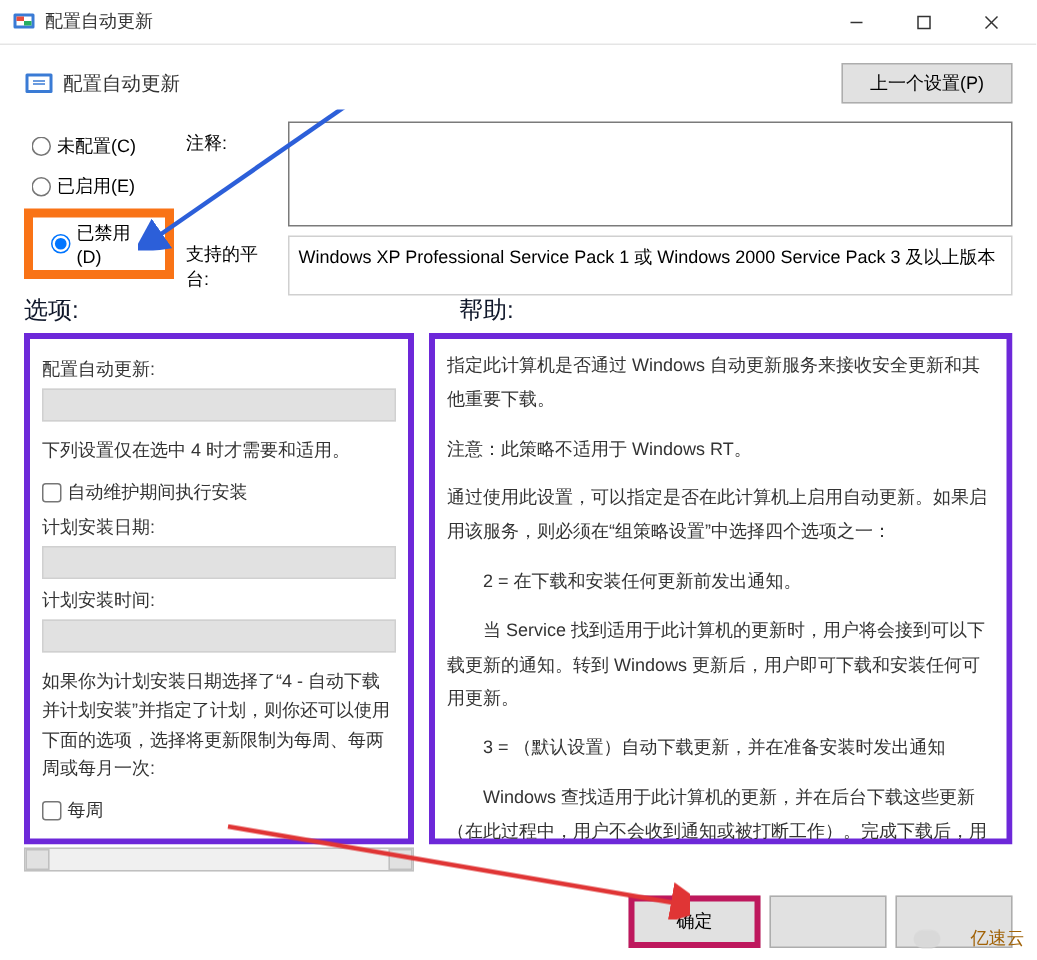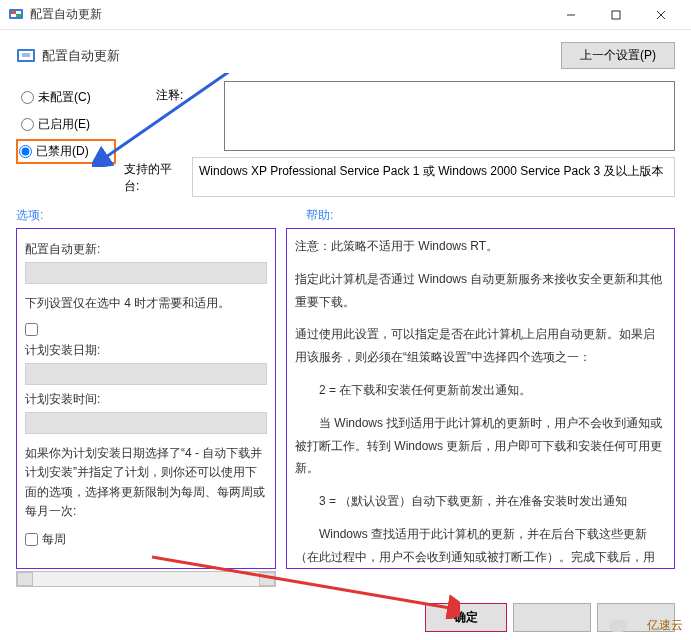--- a/index.html
+++ b/index.html
@@ -12,41 +12,41 @@
 .header-row { display: flex; align-items: center; padding: 12px 16px 4px 16px; }
 .header-title { display: flex; align-items: center; font-size: 13px; color: #333; }
 .header-title .icon { width: 20px; height: 20px; margin-right: 6px; }
 .nav-buttons { margin-left: auto; display: flex; gap: 6px; align-items: center; }
 .nav-buttons button { padding: 4px 18px; font-size: 12px; background: #e1e1e1; border: 1px solid #adadad; cursor: pointer; }
 .body-area { flex: 1; padding: 0 16px 8px 16px; display: flex; flex-direction: column; overflow: hidden; }
 .top-section { display: flex; gap: 8px; margin-top: 8px; position: relative; }
 .radio-column { width: 100px; padding-top: 4px; }
 .radio-row { display: flex; align-items: center; font-size: 12px; color: #000; padding: 3px 4px; margin-bottom: 2px; border: 1px solid transparent; }
 .radio-row input { margin: 0 4px 0 0; }
-.radio-highlight { border: 2px solid #f97316; padding: 2px 1px; }
+.radio-highlight { border: 6px solid #f97316; padding: 2px 12px; }
 .textarea { flex: 1; border: 1px solid #7a7a7a; padding: 4px 6px; font-size: 12px; background: #fff; min-height: 70px; resize: none; overflow-y: scroll; font-family: inherit; }
 .platform-box { flex: 1; border: 1px solid #d0d0d0; padding: 4px 6px; font-size: 12px; color: #000000; min-height: 40px; line-height: 1.5; }
-.middle-labels { display: flex; font-size: 12px; color: #3b82f6; margin-top: 10px; }
+.middle-labels { display: flex; font-size: 16px; color: #0f172a; }
 .middle-labels .opt-label { width: 290px; }
 .panels { display: flex; gap: 10px; flex: 1; overflow: hidden; margin-top: 4px; }
-.left-panel, .right-panel { border: 1px solid #6d28d9; padding: 6px 8px; font-size: 12px; color: #333; overflow-y: scroll; }
+.left-panel, .right-panel { border: 4px solid #6d28d9; padding: 6px 8px; font-size: 12px; color: #333; overflow-y: scroll; }
 .left-panel { width: 260px; position: relative; }
 .right-panel { flex: 1; line-height: 1.9; }
 .right-panel p { margin: 0 0 10px 0; }
 .left-panel .row-label { margin: 6px 0 4px 0; }
 .left-panel select, .left-panel .fake-select { width: 100%; height: 22px; background: #e1e1e1; border: 1px solid #d0d0d0; font-size: 12px; padding: 0 4px; }
 .left-panel .note { margin: 10px 0; line-height: 1.6; }
 .left-panel label.cb { display: flex; align-items: center; margin: 4px 0; }
 .left-panel label.cb input { margin: 0 4px 0 0; }
 .hscroll { height: 16px; border: 1px solid #c0c0c0; background: #f0f0f0; position: relative; margin-top: 2px; display: flex; }
 .hscroll .arrow { width: 16px; height: 100%; background:#e1e1e1; border:1px solid #c0c0c0; }
 .hscroll .track { flex: 1; }
 .footer { display: flex; justify-content: flex-end; gap: 6px; padding: 8px 16px; }
 .footer button { padding: 5px 28px; font-size: 12px; background: #e1e1e1; border: 1px solid #adadad; cursor: pointer; }
-.footer button.primary { border: 1px solid #be185d; font-weight: bold; }
+.footer button.primary { border: 4px solid #be185d; }
 .arrow-blue, .arrow-red { position: absolute; pointer-events: none; }
 .watermark { position: absolute; right: 8px; bottom: 6px; font-size: 12px; color: #a16207; display: flex; align-items: center; gap: 20px; pointer-events: none; }
 .watermark .cloud { width: 18px; height: 12px; background:#d9d9d9; border-radius: 8px; position: relative; }
 svg.shield { width: 16px; height: 16px; }
 </style>
 </head>
 <body>
 
 <div class="window">
 
@@ -107,21 +107,21 @@
           <input type="radio" name="cfg" style="">
           <span>已启用(E)</span>
         </label>
         <label class="radio-row radio-highlight">
           <input type="radio" name="cfg" checked="" style="">
           <span>已禁用(D)</span>
         </label>
       </div>
       <div style="flex:1;">
         <div style="display:flex; gap:8px;">
-          <div style="width:60px; font-size:12px; padding-top:6px;margin-left:32px;">注释:</div>
+          <div style="width:60px; font-size:12px; padding-top:6px;">注释:</div>
           <textarea class="textarea" style=""></textarea>
         </div>
         <div style="display:flex; gap:8px; margin-top:6px;">
           <div style="width:60px; font-size:12px; padding-top:4px;">支持的平台:</div>
           <div class="platform-box">Windows XP Professional Service Pack 1 或 Windows 2000 Service Pack 3 及以上版本</div>
         </div>
       </div>
 
       <svg class="arrow-blue" style="left:76px; top:-12px; width:140px; height:98px;" viewBox="0 0 140 98">
         <defs>
@@ -138,37 +138,38 @@
       <div>帮助:</div>
     </div>
 
     <div class="panels">
       <div class="left-panel">
         <div class="row-label">配置自动更新:</div>
         <div class="fake-select"></div>
         <div class="note">下列设置仅在选中 4 时才需要和适用。</div>
         <label class="cb">
           <input type="checkbox" style="">
+          <span>自动维护期间执行安装</span>
         </label>
         <div class="row-label">计划安装日期:</div>
         <div class="fake-select"></div>
         <div class="row-label">计划安装时间:</div>
         <div class="fake-select"></div>
         <div class="note">如果你为计划安装日期选择了“4 - 自动下载并计划安装”并指定了计划，则你还可以使用下面的选项，选择将更新限制为每周、每两周或每月一次:</div>
         <label class="cb">
           <input type="checkbox" style="">
           <span>每周</span>
         </label>
       </div>
       <div class="right-panel">
+        <p>指定此计算机是否通过 Windows 自动更新服务来接收安全更新和其他重要下载。</p>
         <p>注意：此策略不适用于 Windows RT。</p>
-        <p>指定此计算机是否通过 Windows 自动更新服务来接收安全更新和其他重要下载。</p>
         <p>通过使用此设置，可以指定是否在此计算机上启用自动更新。如果启用该服务，则必须在“组策略设置”中选择四个选项之一：</p>
         <p>　　2 = 在下载和安装任何更新前发出通知。</p>
-        <p>　　当 Windows 找到适用于此计算机的更新时，用户不会收到通知或被打断工作。转到 Windows 更新后，用户即可下载和安装任何可用更新。</p>
+        <p>　　当 Service 找到适用于此计算机的更新时，用户将会接到可以下载更新的通知。转到 Windows 更新后，用户即可下载和安装任何可用更新。</p>
         <p>　　3 = （默认设置）自动下载更新，并在准备安装时发出通知</p>
         <p>　　Windows 查找适用于此计算机的更新，并在后台下载这些更新（在此过程中，用户不会收到通知或被打断工作）。完成下载后，用户将收到可以安装更新的通知。转到 Windows 更新后，用户即可安装更新。</p>
       </div>
     </div>
 
     <div style="display:flex; gap:10px;">
       <div class="hscroll" style="width:260px;">
         <div class="arrow"></div>
           <div class="track"></div>
           <div class="arrow"></div>

